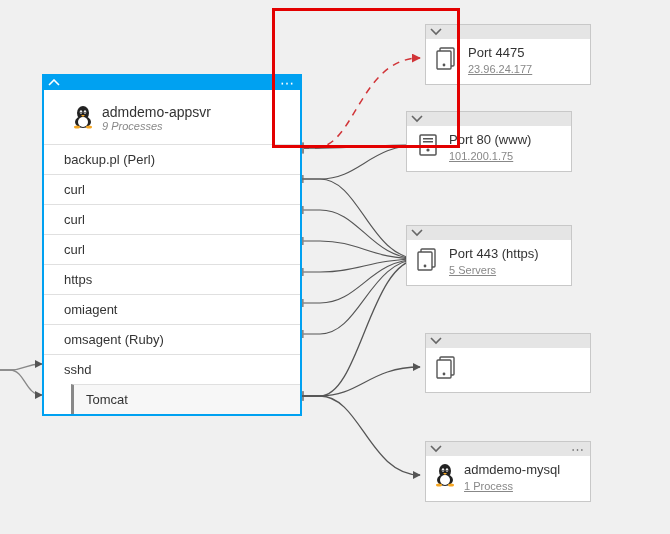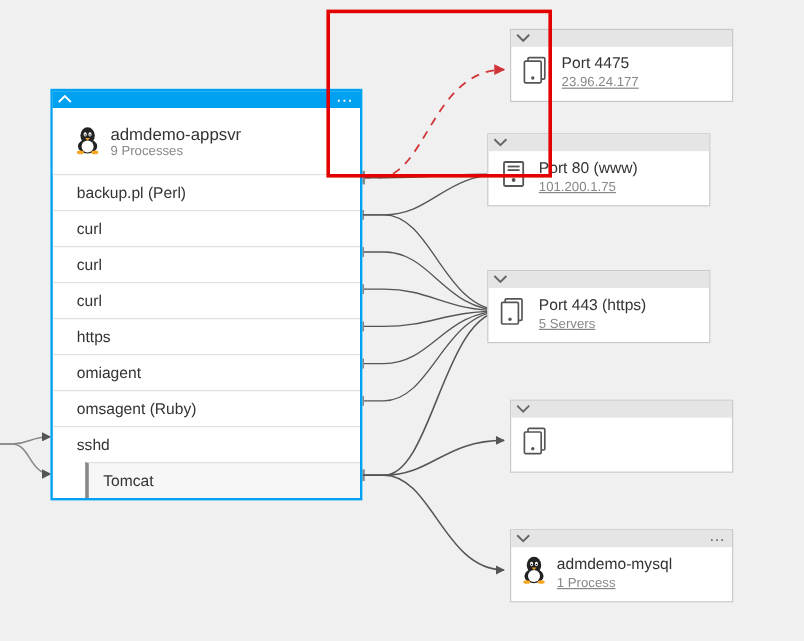--- a/index.html
+++ b/index.html
@@ -24,60 +24,60 @@
     position: absolute;
     left: 42px;
     top: 74px;
     width: 260px;
     background: #fff;
     border: 2px solid #00a1f1;
     z-index: 3;
   }
   .server-header {
     background: #fff;
-    padding: 8px 10px 10px 18px;
+    padding: 8px 10px 10px 28px;
     position: relative;
   }
   .collapse-bar {
     height: 14px;
     background: #00a1f1;
     display: flex;
     justify-content: space-between;
     align-items: center;
     padding: 0 4px;
   }
   .collapse-bar svg { display: block; }
   .dots {
     color: #fff; font-size: 14px; line-height: 1; letter-spacing: 2px;
   }
   .server-title-row {
     display: flex; align-items: flex-start; gap: 8px;
     padding-top: 6px;
   }
   .server-name { font-size: 14px; color: #333; }
-  .server-sub { font-size: 11px; color: #888; }
+  .server-sub { font-size: 11px; color: #888; font-style: italic; }
   .process-list { list-style: none; }
   .process-item {
     border-top: 1px solid #e0e0e0;
     padding: 7px 20px;
     font-size: 13px;
     color: #333;
     position: relative;
   }
   .process-item.selected {
     background: #f7f7f7;
     border-left: 3px solid #888;
     padding-left: 12px;
     margin-left: 27px;
   }
   .dest-box {
     position: absolute;
     background: #fff;
     border: 1px solid #c8c8c8;
-    width: 186px;
+    width: 166px;
     z-index: 2;
   }
   .dest-header {
     height: 14px;
     background: #e5e5e5;
     display: flex;
     align-items: center;
     padding: 0 4px;
     justify-content: flex-start;
   }

